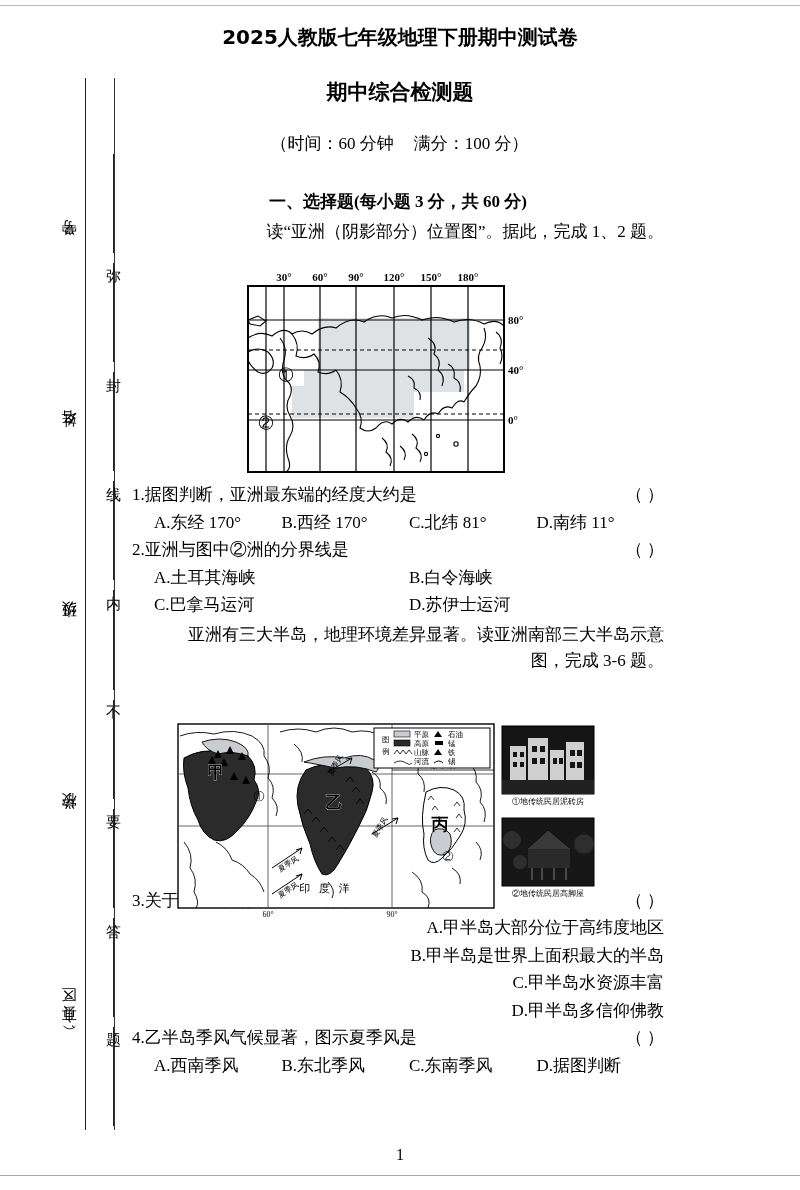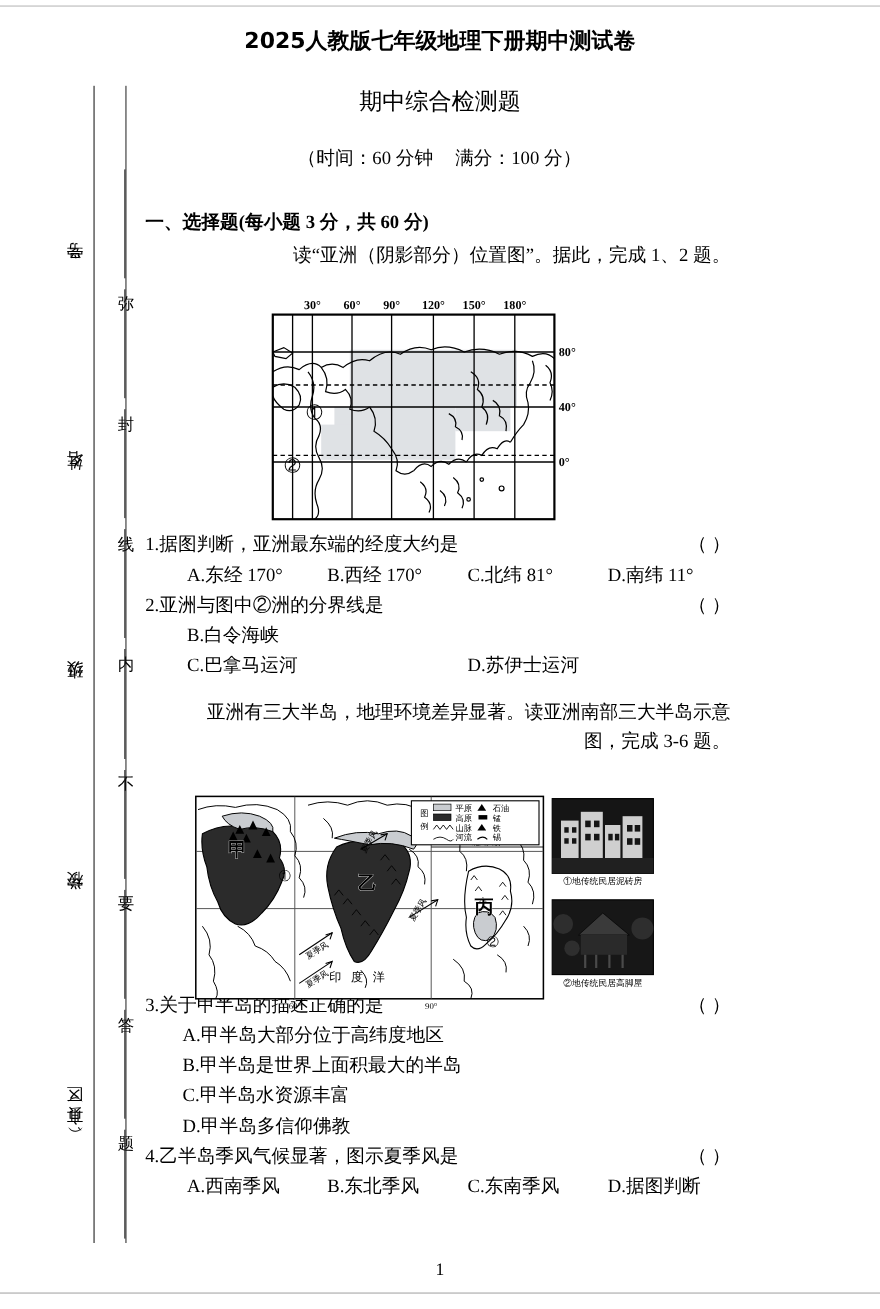--- a/index.html
+++ b/index.html
@@ -23,21 +23,21 @@
     position:absolute;left:0;right:0;top:24px;
     text-align:center;
     font-family:"DejaVu Sans","Liberation Sans",sans-serif;
     font-weight:bold;
     font-size:20px;
     letter-spacing:0px;
     white-space:nowrap;
   }
   .subtitle{
     position:absolute;left:0;right:0;top:78px;
-    text-align:center;font-size:21px;font-weight:normal;
+    text-align:center;font-size:21px;font-weight:bold;
     font-family:"Liberation Serif","DejaVu Serif",serif;
   }
   .meta{
     position:absolute;left:0;right:1px;top:132px;
     text-align:center;font-size:17px;
   }
   .meta .sp{display:inline-block;width:20px;}
 
   
   .seal-outer{
@@ -68,29 +68,30 @@
     position:absolute;left:85px;top:78px;width:1px;height:1052px;background:#222;
   }
 
   
   .content{
     position:absolute;left:132px;top:190px;width:532px;
   }
   .sec-head{
     font-size:17px;font-weight:bold;margin:0 0 6px 0;
     font-family:"Liberation Serif","DejaVu Serif",serif;
+    text-align:center;
   }
   .intro{font-size:17px;text-indent:2em;margin:0 0 4px 0;line-height:1.55;text-align:right;}
   .q{font-size:17px;line-height:1.62;margin:0;position:relative;}
   .q-stem{display:flex;justify-content:space-between;align-items:baseline;}
   .opts-row{display:flex;margin-left:22px;}
-  .opts-row>div{white-space:nowrap;margin-left:16px;}
+  .opts-row>div{white-space:nowrap;}
   .opt-4 > div{width:25%;}
   .opt-2 > div{width:50%;}
-  .opt-line{margin-left:34px;white-space:nowrap;}
+  .opt-line{margin-left:8px;white-space:nowrap;text-align:right;}
 
   
   .fig1{position:absolute;left:232px;top:268px;width:296px;height:222px;}
   .fig2{position:absolute;left:176px;top:722px;width:424px;height:198px;}
 
   svg{display:block;}
   .pgnum{
     position:absolute;left:0;right:0;bottom:26px;text-align:center;font-size:16px;
   }
 </style>
@@ -162,29 +163,30 @@
         <div>D.南纬 11°</div>
       </div>
     </div>
 
     <div class="q">
       <div class="q-stem">
         <span><span>2.</span><span>亚洲与图中②洲的分界线是</span></span>
         <span>（    ）</span>
       </div>
       <div class="opts-row opt-2">
+        <div>A.土耳其海峡</div>
         <div>B.白令海峡</div>
       </div>
       <div class="opts-row opt-2">
         <div>C.巴拿马运河</div>
         <div>D.苏伊士运河</div>
       </div>
     </div>
 
-    <div class="intro" style="margin-top:16px">亚洲有三大半岛，地理环境差异显著。读亚洲南部三大半岛示意图，完成 3-6 题。</div>
+    <div class="intro" style="margin-top:3px">亚洲有三大半岛，地理环境差异显著。读亚洲南部三大半岛示意图，完成 3-6 题。</div>
 
     <div style="height:208px"></div>
 
     <div class="q">
       <div class="q-stem">
         <span><span>3.</span><span>关于甲半岛的描述正确的是</span></span>
         <span>（    ）</span>
       </div>
       <div class="opt-line">A.甲半岛大部分位于高纬度地区</div>
       <div class="opt-line">B.甲半岛是世界上面积最大的半岛</div>

